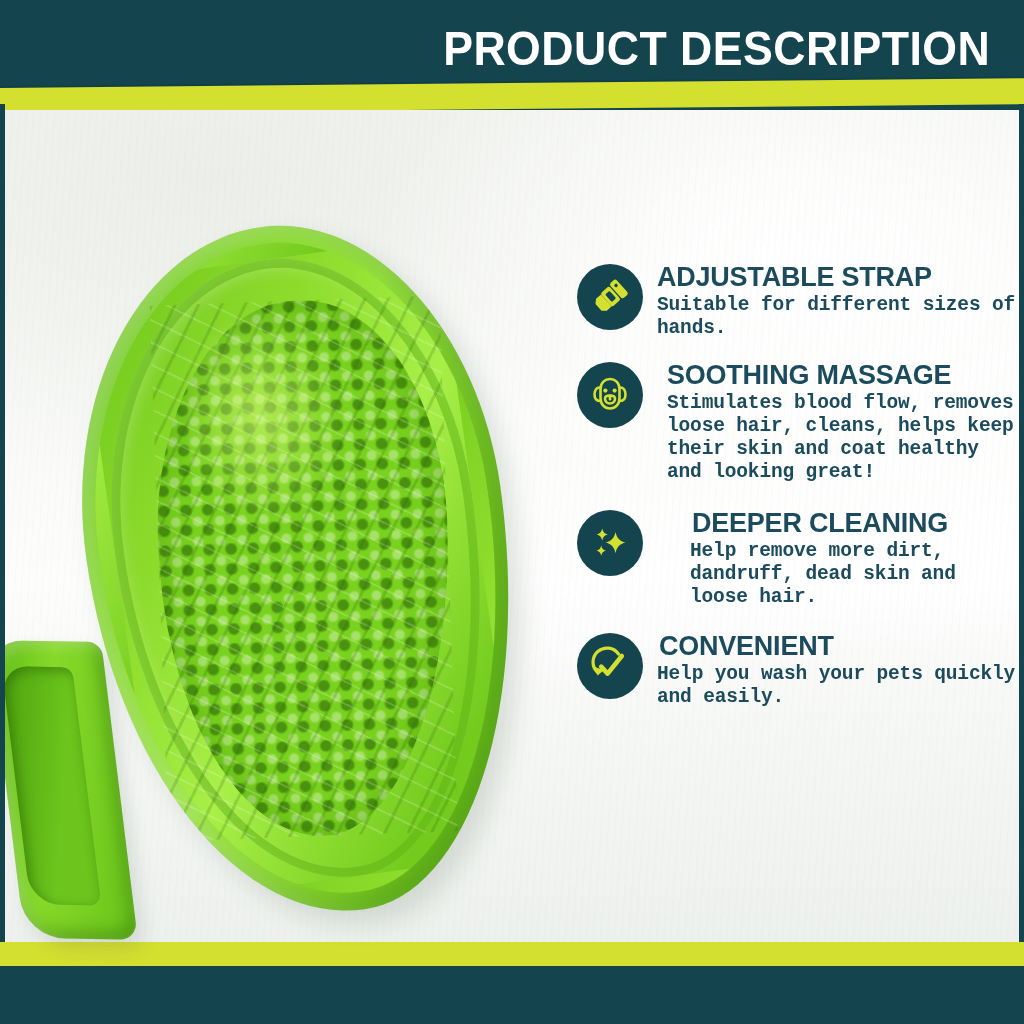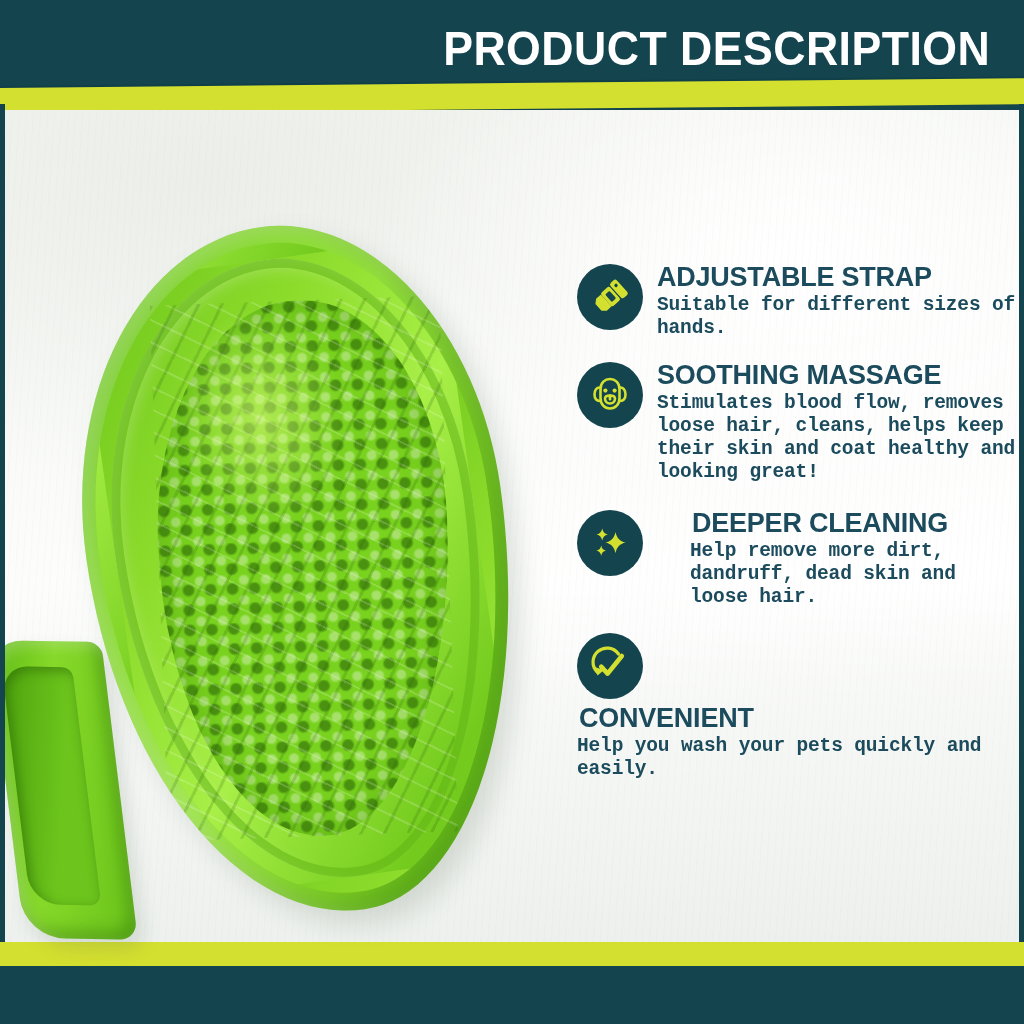--- a/index.html
+++ b/index.html
@@ -211,23 +211,23 @@
     font-size:19.5px;
     font-weight:bold;
     color:#1b4b5c;
     line-height:23px;
     margin-top:2px;
     letter-spacing:-0.15px;
   }
 
   
   .feature.f1 { margin-bottom:18px; }
-  .feature.f2 { margin-bottom:22px; }
+  .feature.f2 { margin-bottom:22px;gap:10px; }
   .feature.f3 { margin-bottom:20px;gap:33px; }
-  .feature.f4 { margin-bottom:0;flex-direction:column; }
+  .feature.f4 { margin-bottom:0; }
   .feature.f3 .feature-title,
   .feature.f4 .feature-title { margin-left:2px; }
 
   
   .footer-stripe {
     position:absolute; left:0; bottom:58px;
     width:1024px; height:24px;
     background:#d4e02f;
   }
   .footer-band {

